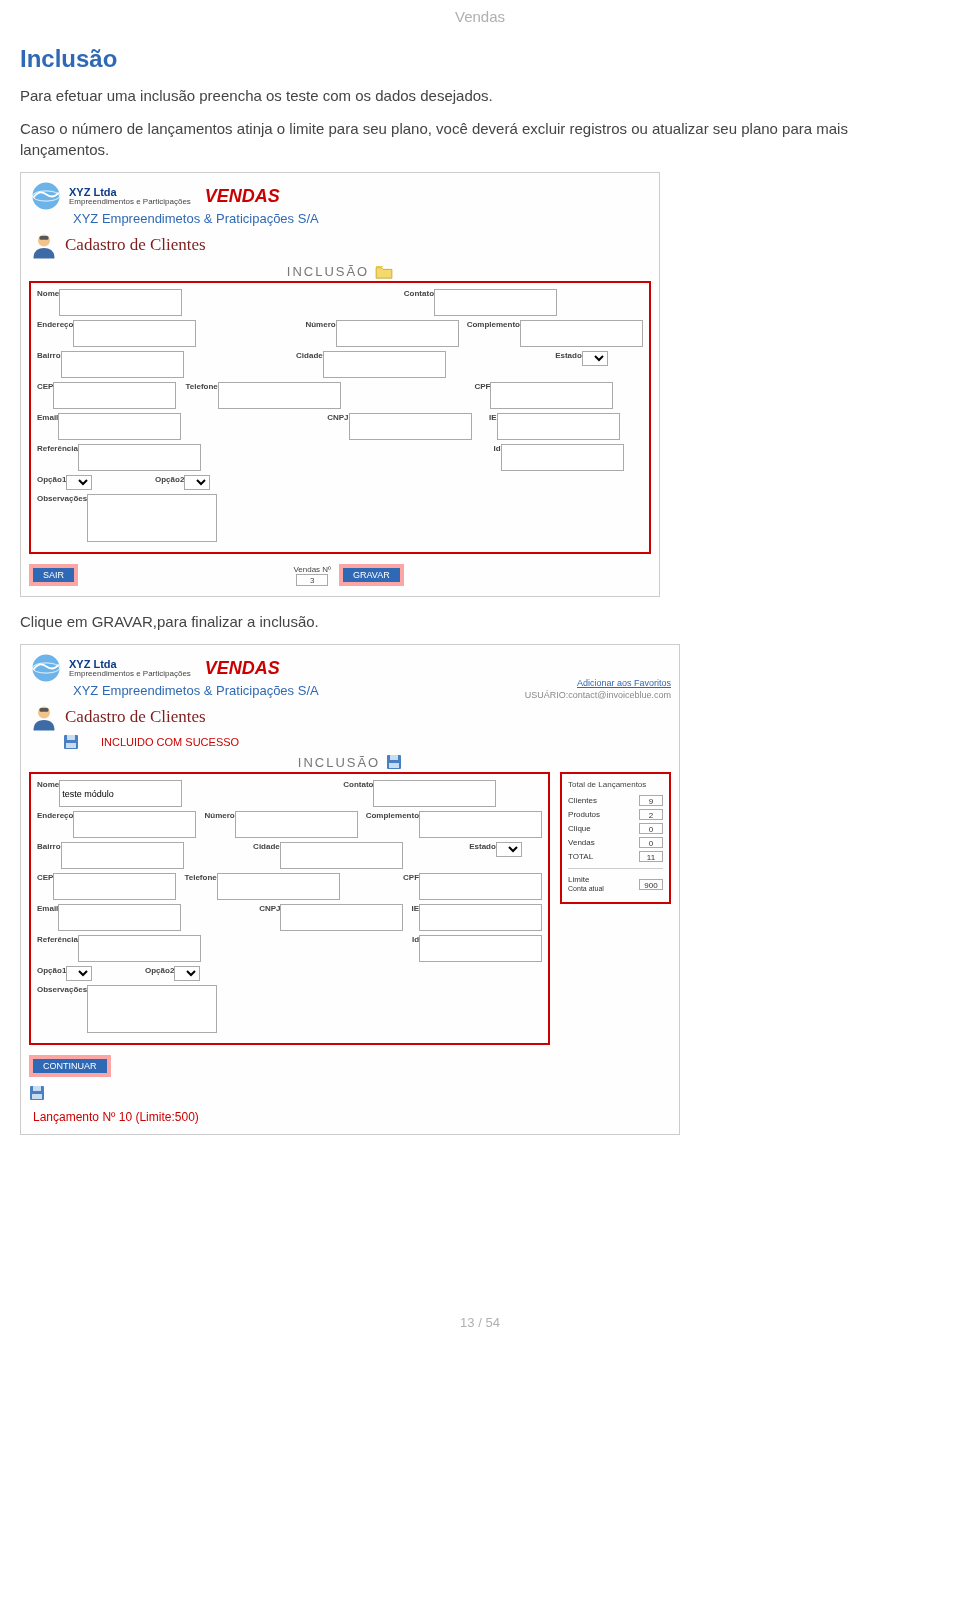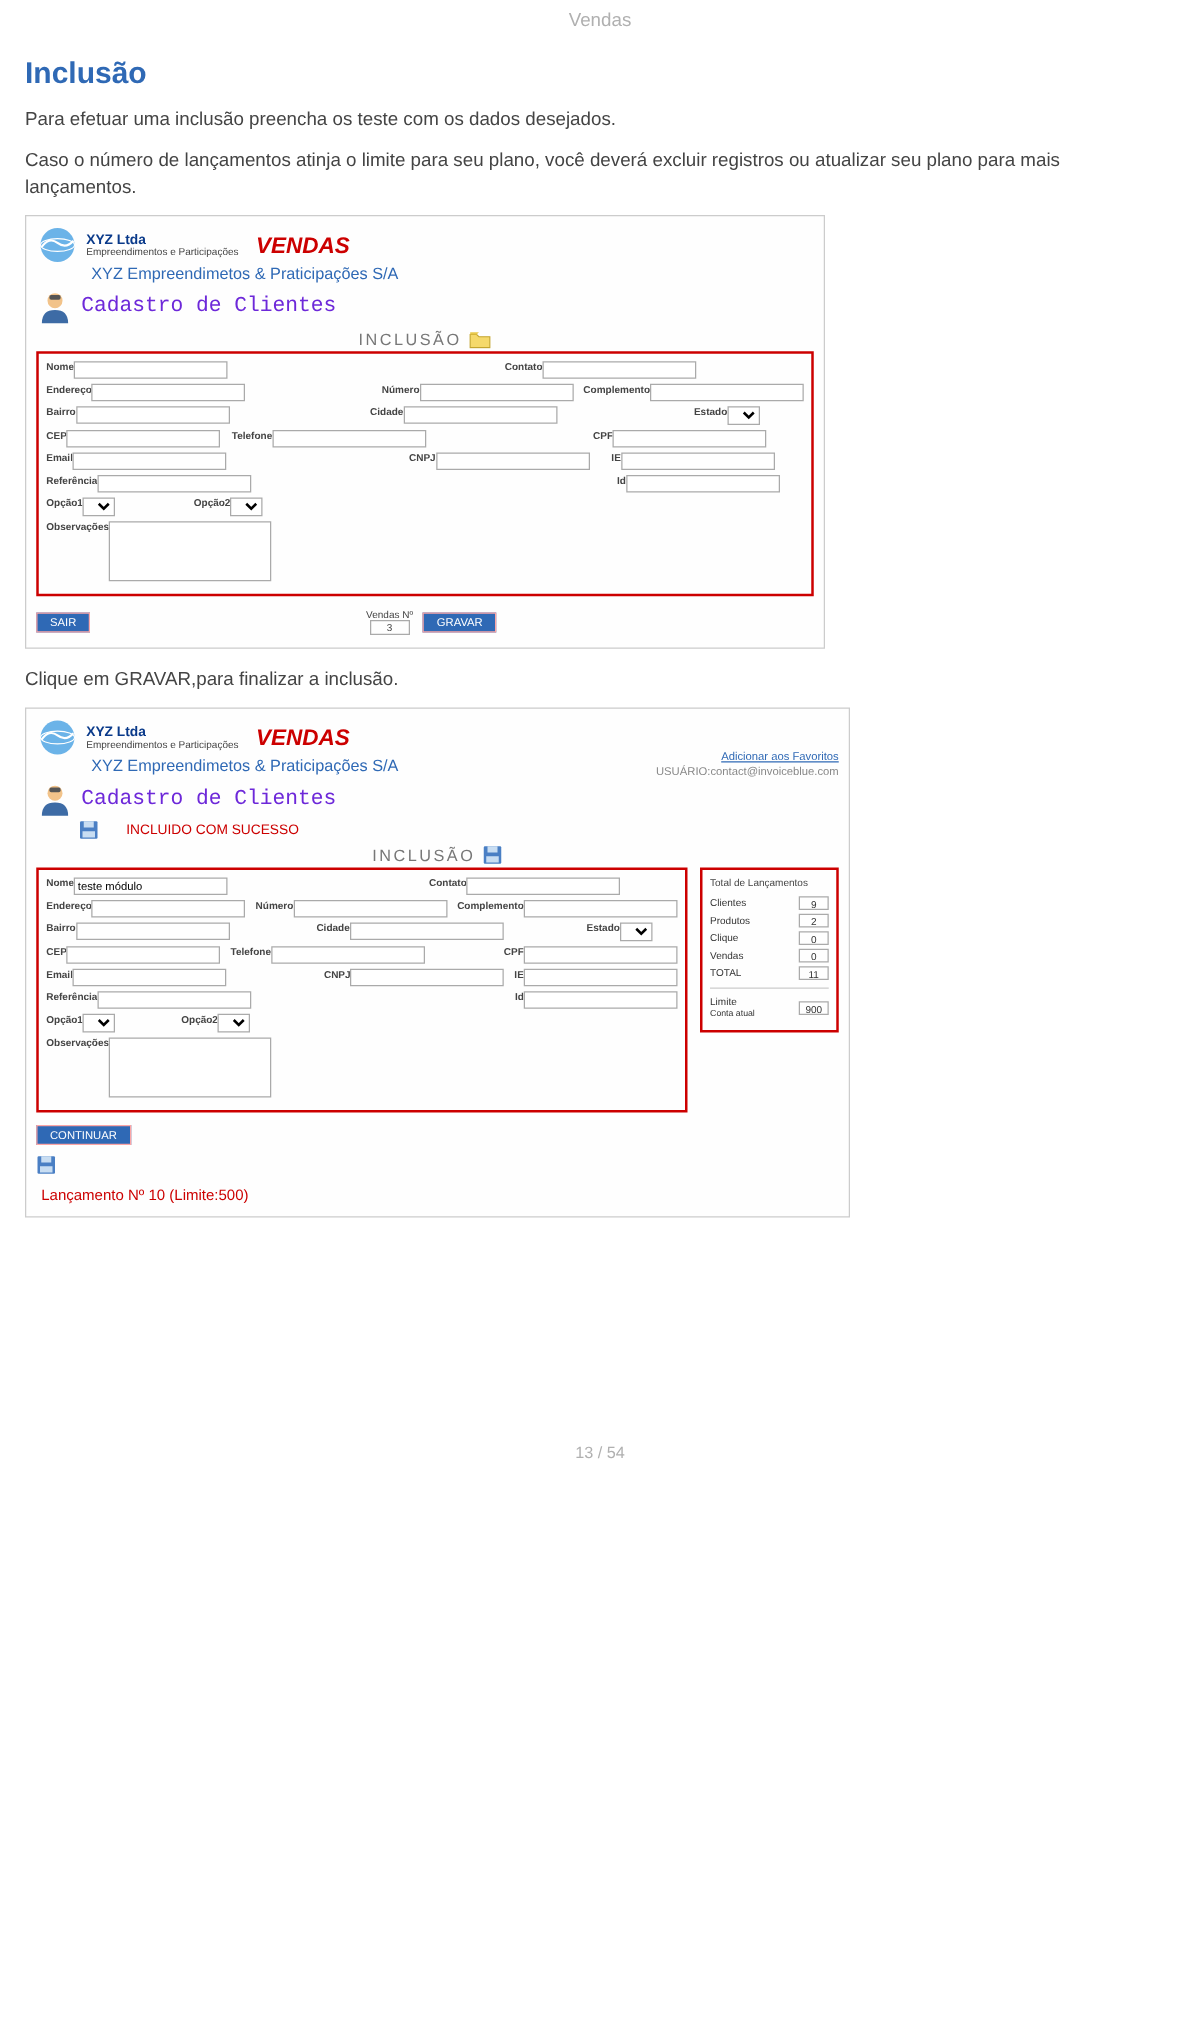--- a/index.html
+++ b/index.html
@@ -88,22 +88,22 @@
     align-items: center;
     gap: 6px;
     margin-top: 4px;
     position: relative;
   }
   .person-icon {
     width: 30px; height: 30px; flex: 0 0 30px;
   }
   .person-icon svg { width: 100%; height: 100%; }
   .cadastro-title {
-    color: #6d28d9;
-    font-family: Liberation Mono, monospace;
+    color: #7f1d1d;
+    font-family: Liberation Serif, serif;
     font-size: 17px;
   }
   .save-row {
     display: flex;
     align-items: center;
     gap: 22px;
     margin-left: 34px;
     margin-top: 2px;
   }
   .disk-icon {
@@ -140,38 +140,38 @@
   }
   .fg { display: flex; flex-direction: row; }
   .fg label {
     font-size: 8px;
     color: #444;
     font-weight: bold;
     margin-bottom: 1px;
   }
   .fg input[type=text], .fg select, .fg textarea {
     border: 1px solid #aaa;
-    height: 14px;
+    height: 27px;
     font-size: 9px;
     padding: 0 2px;
     background: #fff;
   }
   .fg select { height: 15px; }
   .fg textarea { height: 48px; resize: none; }
   .w-full { width: 100%; }
   .action-row {
     display: flex;
     align-items: center;
     gap: 8px;
     margin-top: 10px;
   }
   .btn {
     background: #2f69b5;
     color: #fff;
-    border: 1px solid #fca5a5;
+    border: 4px solid #fca5a5;
     font-size: 9px;
     padding: 2px 10px;
     cursor: pointer;
   }
   .cliente-n {
     text-align: center;
     font-size: 8px;
     color: #444;
   }
   .cliente-n .box {

